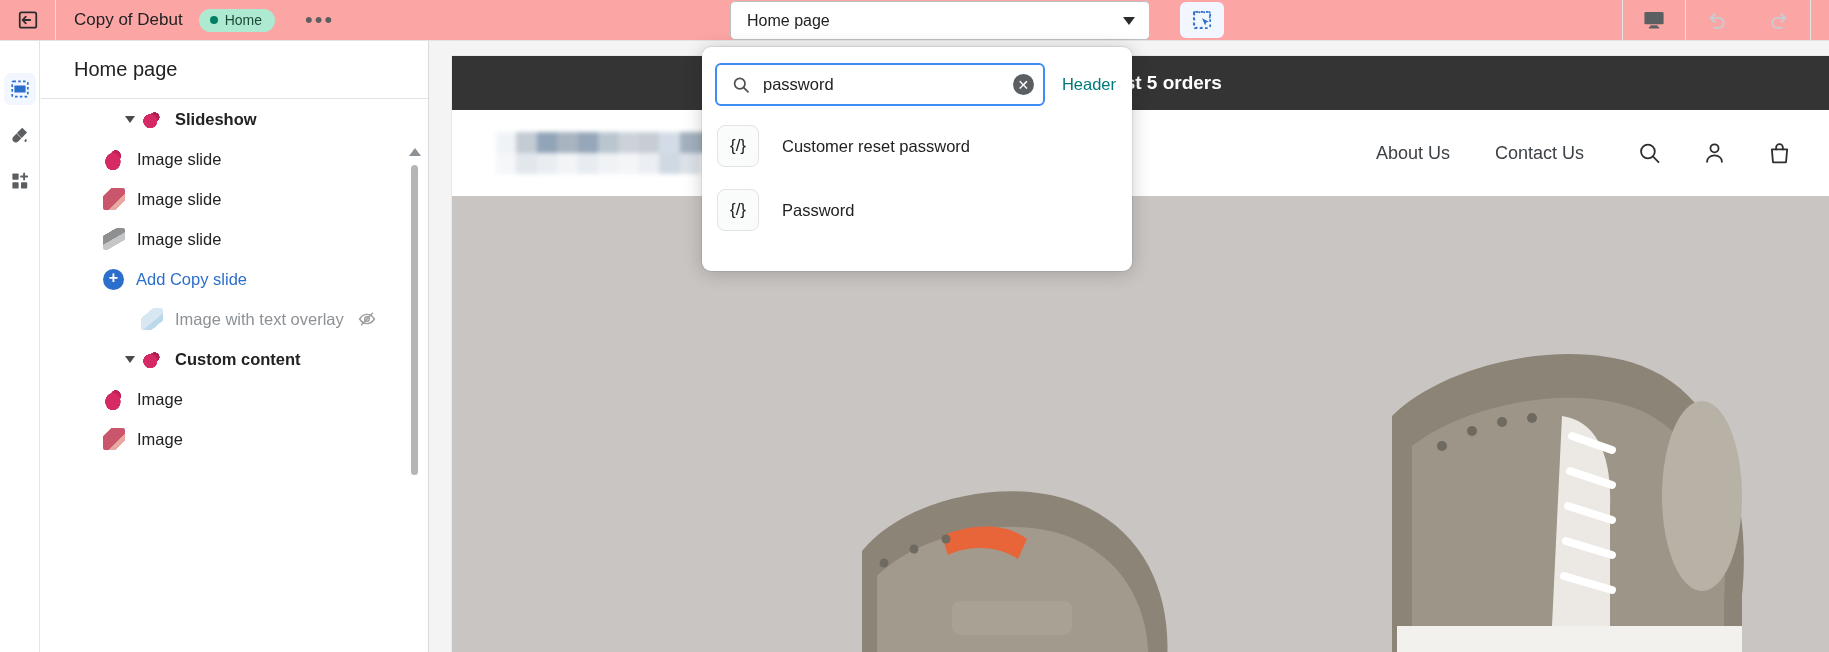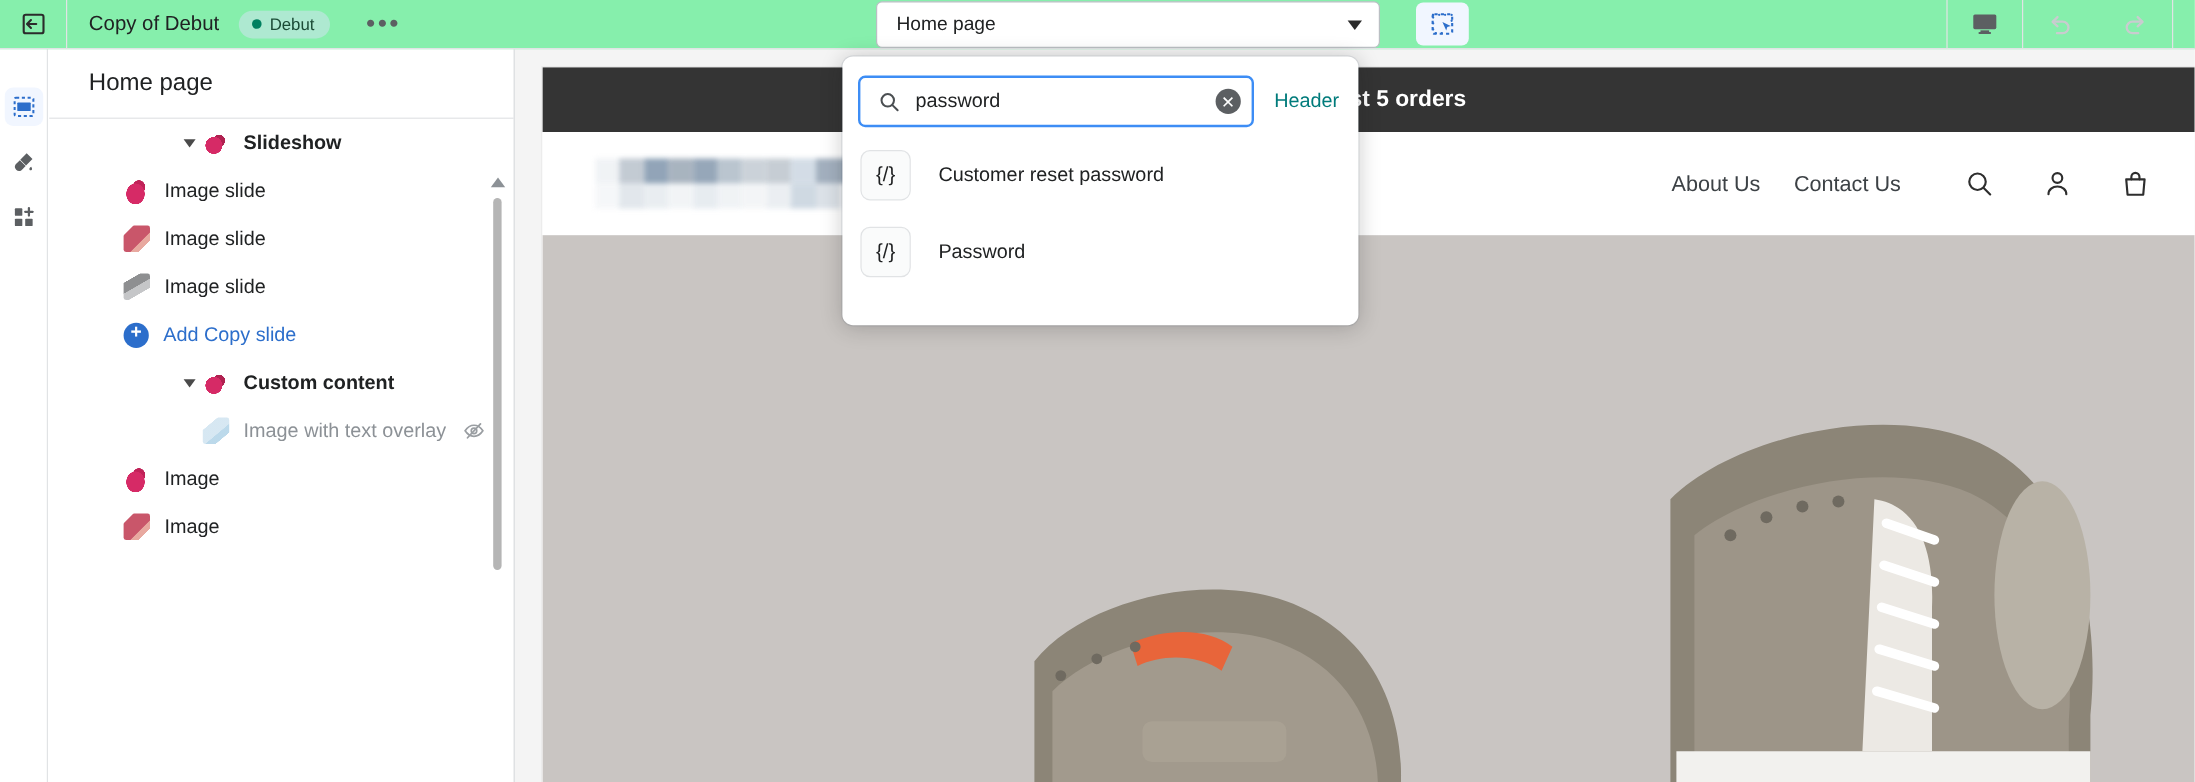--- a/index.html
+++ b/index.html
@@ -9,21 +9,21 @@
     overflow: hidden;
     font-family: "Liberation Sans", sans-serif;
     background: #fff;
     color: #202223;
   }
 
   
   .topbar {
     position: absolute; top: 0; left: 0;
     width: 1829px; height: 41px;
-    background: #86efac;
+    background: #fca5a5;
     border-bottom: 1px solid #e1e3e5;
     display: flex; align-items: center;
     z-index: 40;
   }
   .tb-exit {
     width: 56px; height: 40px;
     display: flex; align-items: center; justify-content: center;
     border-right: 1px solid #e1e3e5;
     cursor: pointer;
   }
@@ -150,21 +150,21 @@
     border-left: 5.5px solid transparent;
     border-right: 5.5px solid transparent;
     border-top: 7px solid #4a4a4a; }
   .thumb {
     width: 22px; height: 22px; flex: 0 0 auto;
     margin-right: 12px;
     border-radius: 2px;
     background-size: cover; background-position: center;
   }
   .sb-item.child { padding-left: 62px; }
-  .sb-item.lvl1 { padding-left: 16px; margin-left: 28px; }
+  .sb-item.lvl1 { padding-left: 16px; }
   .sb-label { color: #202223; }
   .sb-label.muted { color: #8c9196; }
   .sb-label.link { color: #2c6ecb; }
   .eye { margin-left: 13px; display:flex; align-items:center; }
   .plus-ico {
     width: 21px; height: 21px; border-radius: 50%;
     background: #2c6ecb; color: #fff;
     display: flex; align-items: center; justify-content: center;
     font-size: 16px; font-weight: bold; line-height: 0;
     margin-right: 12px; flex: 0 0 auto;
@@ -210,21 +210,21 @@
     display: flex; align-items: center;
     padding: 0 36px 0 44px;
   }
   .logo-blur {
     width: 245px; height: 42px;
     display: grid; grid-template-columns: repeat(12, 1fr);
     grid-template-rows: repeat(2, 1fr);
     opacity: .85; filter: blur(2px);
   }
   .store-nav {
-    display: flex; align-items: center; gap: 28px;
+    display: flex; align-items: center; gap: 45px;
     margin-left: auto; margin-right: 52px;
     font-size: 18px; color: #3d4246;
     font-family: "Liberation Sans", sans-serif;
   }
   .store-nav span { cursor: pointer; }
   .store-icons { display: flex; align-items: center; gap: 38px; }
   .store-icons > span { cursor: pointer; display: flex; }
   .hero {
     position: relative;
     height: 460px;
@@ -305,21 +305,21 @@
 <div class="topbar">
   <div class="tb-exit">
     <svg width="22" height="22" viewBox="0 0 20 20" fill="none">
       <rect x="2.5" y="3" width="15" height="14" rx="1.6" stroke="#2b2b2b" stroke-width="1.6"></rect>
       <path d="M12 10H5.2M8 7l-3 3 3 3" stroke="#2b2b2b" stroke-width="1.6" stroke-linecap="round" stroke-linejoin="round"></path>
     </svg>
   </div>
   <div class="tb-title">Copy of Debut</div>
   <div class="tb-badge">
     <span class="dot"></span>
-    <span>Debut</span>
+    <span>Home</span>
   </div>
   <div class="tb-more">•••</div>
 
   <div class="tb-select-wrap">
     <div class="tb-select">
       <span>Home page</span>
       <span class="caret"></span>
     </div>
   </div>
 
@@ -403,41 +403,41 @@
     <span class="thumb" style="background:linear-gradient(135deg,#fff 0 18%,#c9566a 19% 62%,#e8a9a0 63% 78%,#fff 79%)"></span>
     <span class="sb-label">Image slide</span>
   </div>
   <div class="sb-item child">
     <span class="thumb" style="background:linear-gradient(150deg,#fff 0 22%,#8e8f91 23% 48%,#c5c6c8 49% 70%,#fff 71%)"></span>
     <span class="sb-label">Image slide</span>
   </div>
   <div class="sb-item child">
     <span class="plus-ico">+</span>
     <span class="sb-label link">Add Copy slide</span>
-  </div>
-
-  <div class="sb-item lvl1">
-    <span class="twisty">
-        <span class="tri"></span>
-      </span>
-    <span class="thumb" style="background:radial-gradient(circle at 42% 60%, #d62a66 0 38%, transparent 39%),radial-gradient(circle at 62% 42%, #b02150 0 26%, transparent 27%),#ffffff"></span>
-    <span class="sb-label" style="font-weight:600">Custom content</span>
   </div>
 
   <div class="sb-item lvl1">
     <span class="twisty"></span>
     <span class="thumb" style="background:linear-gradient(140deg,#fff 0 25%,#bcd8ea 26% 58%,#8fc0dd 59% 76%,#fff 77%);opacity:.6"></span>
     <span class="sb-label muted">Image with text overlay</span>
     <span class="eye">
       <svg width="20" height="20" viewBox="0 0 20 20" fill="none">
         <path d="M2.6 10S5.6 5.4 10 5.4 17.4 10 17.4 10 14.4 14.6 10 14.6 2.6 10 2.6 10z" stroke="#9a9ea2" stroke-width="1.4"></path>
         <circle cx="10" cy="10" r="2.3" stroke="#9a9ea2" stroke-width="1.4"></circle>
         <path d="M4.6 15.8 15.4 4.2" stroke="#9a9ea2" stroke-width="1.5" stroke-linecap="round"></path>
       </svg>
     </span>
+  </div>
+
+  <div class="sb-item lvl1">
+    <span class="twisty">
+        <span class="tri"></span>
+      </span>
+    <span class="thumb" style="background:radial-gradient(circle at 42% 60%, #d62a66 0 38%, transparent 39%),radial-gradient(circle at 62% 42%, #b02150 0 26%, transparent 27%),#ffffff"></span>
+    <span class="sb-label" style="font-weight:600">Custom content</span>
   </div>
   <div class="sb-item child">
     <span class="thumb" style="background:radial-gradient(ellipse at 45% 62%, #d62a66 0 44%, transparent 46%),radial-gradient(ellipse at 58% 36%, #c02258 0 28%, transparent 30%),#fff"></span>
     <span class="sb-label">Image</span>
   </div>
   <div class="sb-item child">
     <span class="thumb" style="background:linear-gradient(135deg,#fff 0 18%,#c9566a 19% 62%,#e8a9a0 63% 78%,#fff 79%)"></span>
     <span class="sb-label">Image</span>
   </div>
 

